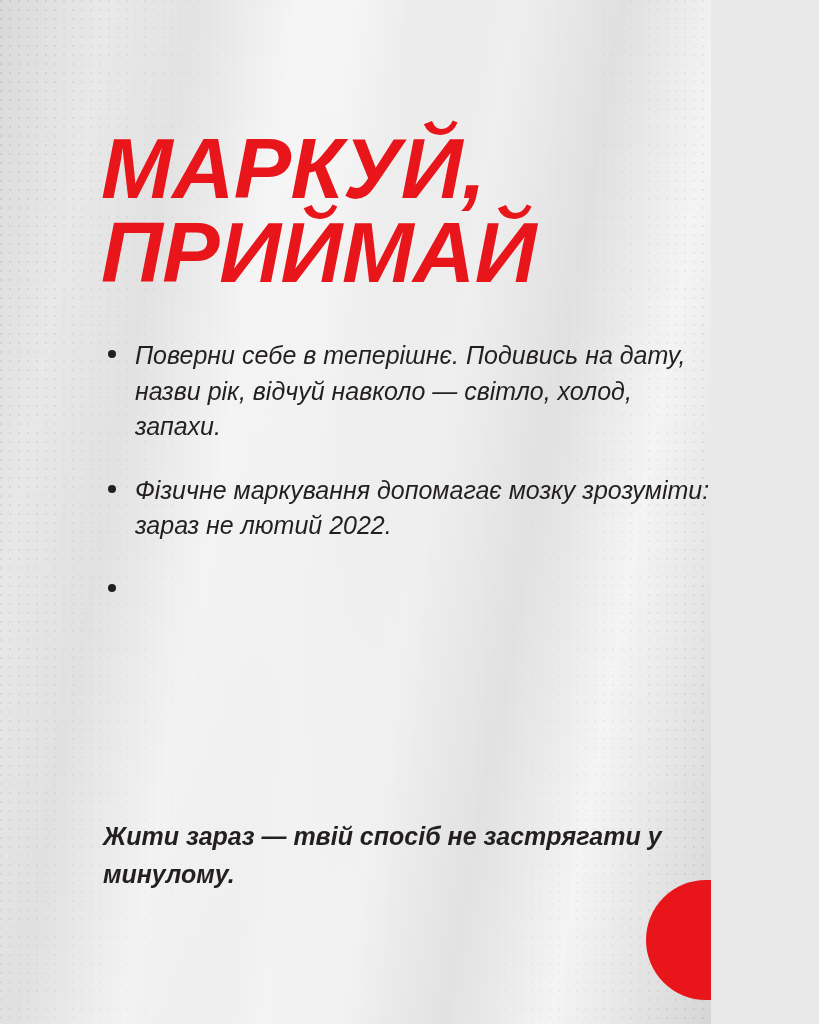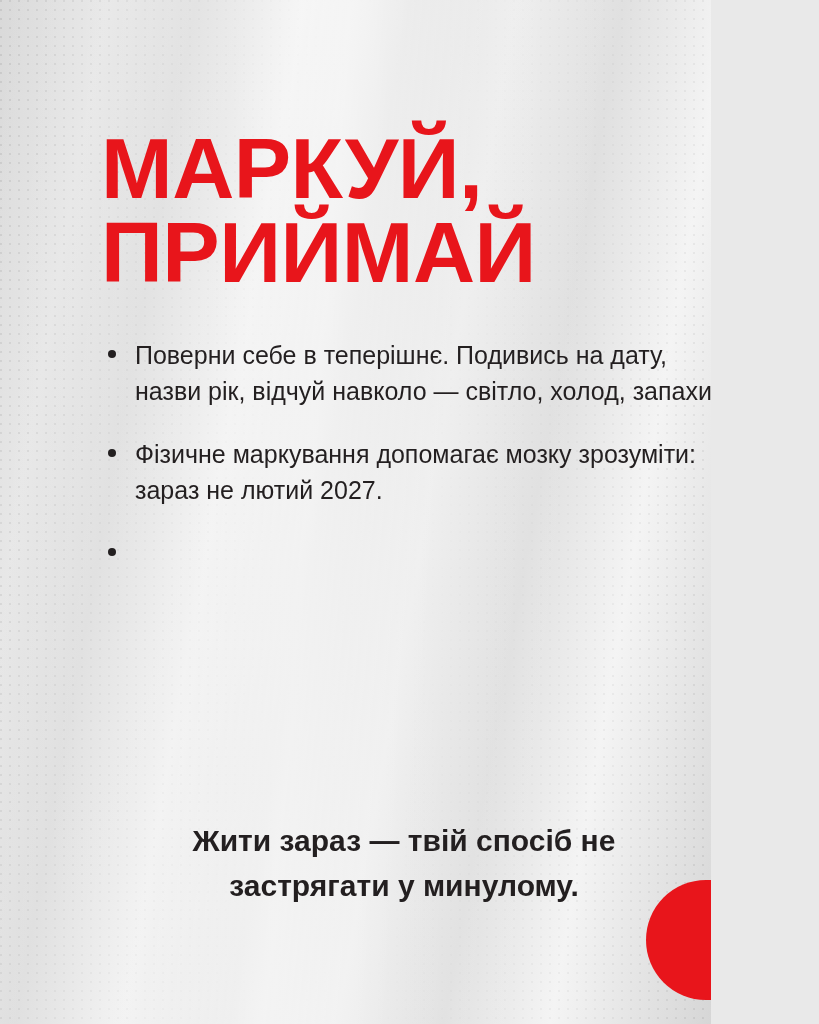--- a/index.html
+++ b/index.html
@@ -25,20 +25,21 @@
         #d9d9d9 0%,
         #e6e6e6 12%,
         #dcdcdc 22%,
         #efefef 34%,
         #e2e2e2 46%,
         #ededed 58%,
         #e0e0e0 70%,
         #f4f4f4 82%,
         #e3e3e3 92%,
         #d6d6d6 100%);
+    font-style: italic;
   }
 
   
   .texture {
     position: absolute;
     inset: 0;
     background-image:
       radial-gradient(circle at 1px 1px, rgba(120,120,120,0.20) 1px, transparent 1.4px);
     background-size: 9px 9px;
     -webkit-mask-image: linear-gradient(95deg, rgba(0,0,0,0.85) 0%, rgba(0,0,0,0.35) 25%, rgba(0,0,0,0.05) 40%, rgba(0,0,0,0.0) 55%, rgba(0,0,0,0.18) 72%, rgba(0,0,0,0.45) 88%, rgba(0,0,0,0.8) 100%);
@@ -98,26 +99,25 @@
     left: 5px;
     top: 12px;
     width: 8px;
     height: 8px;
     border-radius: 50%;
     background: #231f20;
   }
 
   .footnote {
     position: absolute;
-    left: 109px;
+    left: 103px;
     top: 818px;
     width: 590px;
-    text-align: center;
     color: #231f20;
-    font-size: 30px;
+    font-size: 25px;
     line-height: 1.5;
     font-weight: 700;
   }
 
   .badge {
     position: absolute;
     right: 0;
     bottom: 24px;
     width: 173px;
     height: 120px;
@@ -148,21 +148,21 @@
     <div class="title">МАРКУЙ,
 ПРИЙМАЙ</div>
 
     <div class="bullets">
       <div class="bullet">
         <span class="dot"></span>
         <span>Поверни себе в теперішнє. Подивись на дату, назви рік, відчуй навколо — світло, холод, запахи.</span>
       </div>
       <div class="bullet">
         <span class="dot"></span>
-        <span>Фізичне маркування допомагає мозку зрозуміти: зараз не лютий 2027.</span>
+        <span>Фізичне маркування допомагає мозку зрозуміти: зараз не лютий 2022.</span>
       </div>
       <div class="bullet">
         <span class="dot"></span>
       </div>
     </div>
 
     <div class="footnote">Жити зараз — твій спосіб не застрягати у минулому.</div>
 
     <div class="badge">
       <span class="badge-number">5</span>

